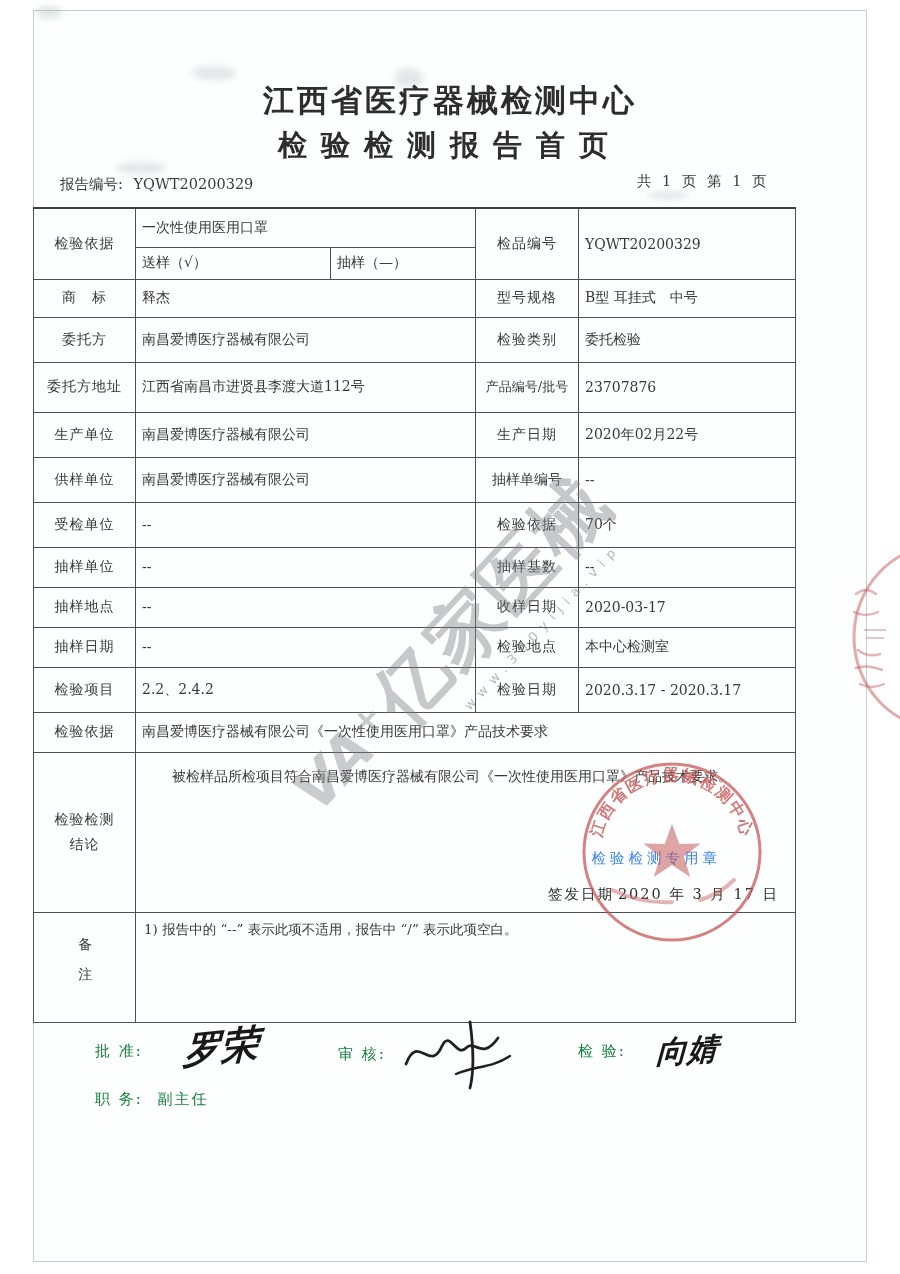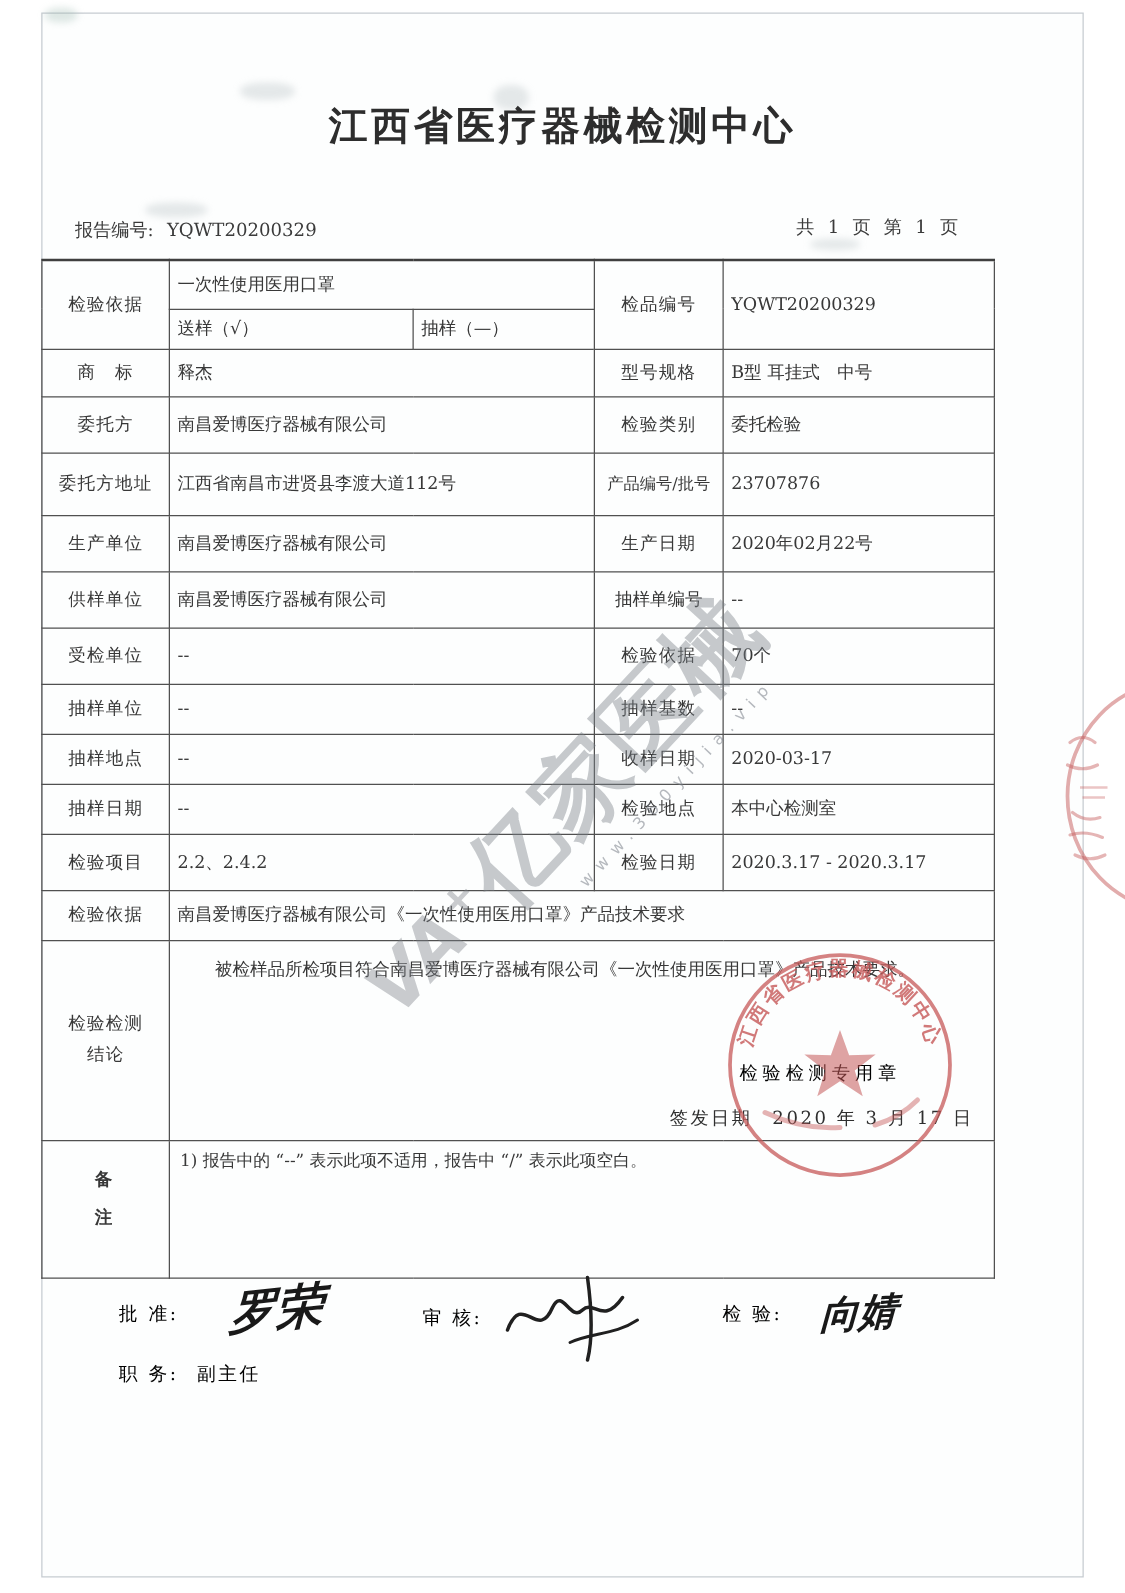--- a/index.html
+++ b/index.html
@@ -26,30 +26,30 @@
     border-collapse:collapse; table-layout:fixed; z-index:1;
     border-top:2px solid #3f3f3f;
   }
   table.report td {
     border:1px solid #505050; font-size:14px; padding:2px 6px;
     color:#383838; overflow:hidden;
   }
   td.lbl { text-align:center; padding:2px 2px; letter-spacing:1px; }
   td.val { text-align:left; padding-left:9px; }
   .concl-label { width:4.3em; margin:0 auto; line-height:1.8; text-align:center; word-break:break-all; }
-  .vlabel { width:1.25em; margin:14px auto 0 auto; line-height:2.2; text-align:left; word-break:break-all;font-weight:bold; }
+  .vlabel { width:1.25em; margin:14px auto 0 auto; line-height:2.2; text-align:right; word-break:break-all; }
   td.topcell { vertical-align:top; }
   .concl-cell { position:relative; }
   .concl-text { margin:10px 8px 0 2px; width:645px; text-indent:2em; line-height:1.6; }
-  .stamp-caption { position:absolute; right:74px; top:96px; font-size:14.5px; letter-spacing:4px; color:#000000; }
+  .stamp-caption { position:absolute; right:74px; top:96px; font-size:14.5px; letter-spacing:4px; color:#3b82f6; }
   .issue-line { position:absolute; right:16px; top:132px; font-size:14.5px; letter-spacing:2px; color:#2f2f2f; }
-  .issue-line .gap { margin-left:16px; }
+  .issue-line .gap { margin-left:4px; }
   .remark-text { margin:4px 2px; font-size:13.5px; line-height:1.5; }
 
-  .footer-item { position:absolute; font-size:15px; letter-spacing:2px; z-index:2; color:#000000; }
+  .footer-item { position:absolute; font-size:15px; letter-spacing:2px; z-index:2; color:#15803d; }
   .sig-text { position:absolute; font-weight:700; font-style:italic; color:#191919; z-index:2; white-space:nowrap; }
   .sig-approve { left:183px; top:1022px; font-size:38px; transform:rotate(-6deg) skewX(-8deg); }
   .sig-verify  { left:656px; top:1030px; font-size:31px; transform:rotate(-4deg) skewX(-6deg); }
   .sig-svg { position:absolute; z-index:2; }
 
   .watermark {
     position:absolute; left:455px; top:650px; z-index:3; pointer-events:none;
     transform:translate(-50%,-50%) rotate(-47deg); text-align:center;
     font-family:"DejaVu Sans","Liberation Sans",sans-serif; white-space:nowrap;
   }
@@ -70,20 +70,21 @@
 
   <div class="paper"></div>
 
   <div class="smudge" style="left:192px; top:66px; width:44px; height:14px;"></div>
   <div class="smudge" style="left:395px; top:68px; width:28px; height:20px;"></div>
   <div class="smudge" style="left:116px; top:162px; width:50px; height:12px;"></div>
   <div class="smudge" style="left:648px; top:191px; width:40px; height:9px;"></div>
   <div class="smudge" style="left:36px; top:6px; width:26px; height:12px; background:rgba(150,180,170,0.3);"></div>
 
   <div class="title-line org-title">江西省医疗器械检测中心</div>
+  <div class="title-line report-title">检验检测报告首页</div>
 
   <div class="meta-left">
     <span>报告编号:</span>
     <span style="margin-left:6px;">YQWT20200329</span>
   </div>
   <div class="meta-right">共 1 页 第 1 页</div>
 
   <table class="report">
     <colgroup>
       <col style="width:102px">

